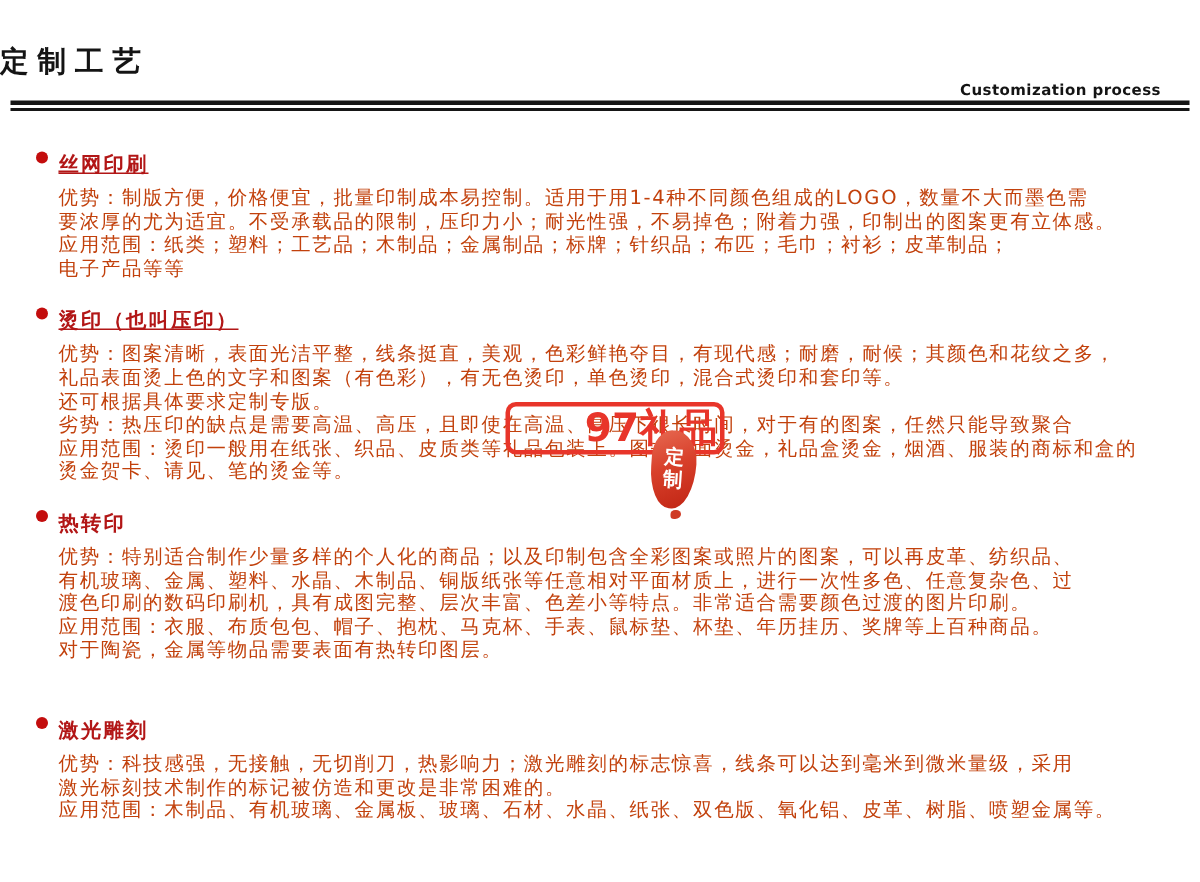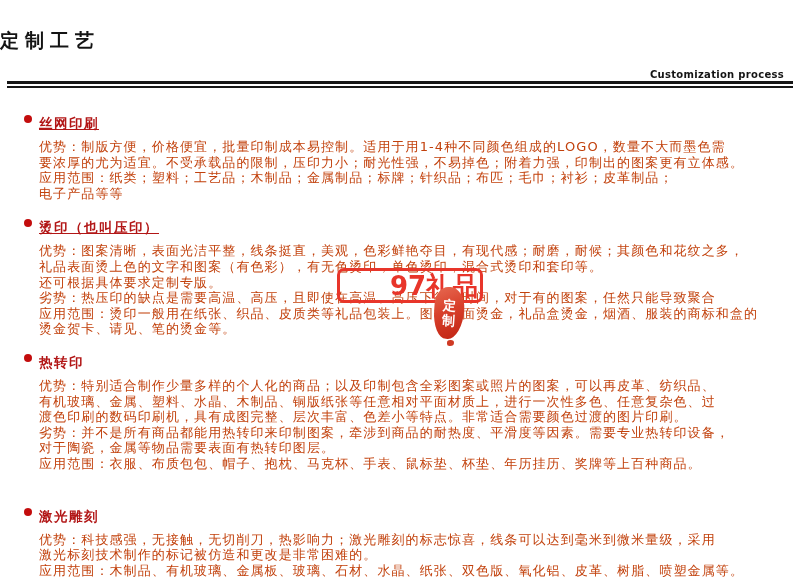--- a/index.html
+++ b/index.html
@@ -12,23 +12,23 @@
   }
   .header-title {
     margin-top:28px;
     text-align:left;
     font-size:19px;
     font-weight:bold;
     letter-spacing:6px;
     color:#141414;
   }
   .header-sub {
-    margin-top:15px;
+    margin-top:1px;
     text-align:right;
-    padding-right:16px;
+    padding-right:26px;
     font-size:10px;
     font-weight:bold;
     color:#141414;
     letter-spacing:0.3px;
   }
   .double-line {
     margin:1px 7px 0 7px;
     height:2px;
     border-top:3px solid #161616;
     border-bottom:2px solid #161616;
@@ -130,23 +130,22 @@
 
   <div class="section sec-3">
     <div class="section-header">
       <span class="bullet"></span>
       <span class="section-title">热转印</span>
     </div>
     <div class="section-body">
       <div class="line">优势：特别适合制作少量多样的个人化的商品；以及印制包含全彩图案或照片的图案，可以再皮革、纺织品、</div>
       <div class="line">有机玻璃、金属、塑料、水晶、木制品、铜版纸张等任意相对平面材质上，进行一次性多色、任意复杂色、过</div>
       <div class="line">渡色印刷的数码印刷机，具有成图完整、层次丰富、色差小等特点。非常适合需要颜色过渡的图片印刷。</div>
-      <div class="line">劣势：并不是所有商品都能用热转印来印制图案，牵涉到商品的耐热度、平滑度等因素。需要专业热转印设备，</div>
+      <div class="line">应用范围：衣服、布质包包、帽子、抱枕、马克杯、手表、鼠标垫、杯垫、年历挂历、奖牌等上百种商品。</div>
       <div class="line">对于陶瓷，金属等物品需要表面有热转印图层。</div>
-      <div class="line">应用范围：衣服、布质包包、帽子、抱枕、马克杯、手表、鼠标垫、杯垫、年历挂历、奖牌等上百种商品。</div>
     </div>
   </div>
 
   <div class="section sec-4">
     <div class="section-header">
       <span class="bullet"></span>
       <span class="section-title">激光雕刻</span>
     </div>
     <div class="section-body">
       <div class="line">优势：科技感强，无接触，无切削刀，热影响力；激光雕刻的标志惊喜，线条可以达到毫米到微米量级，采用</div>

